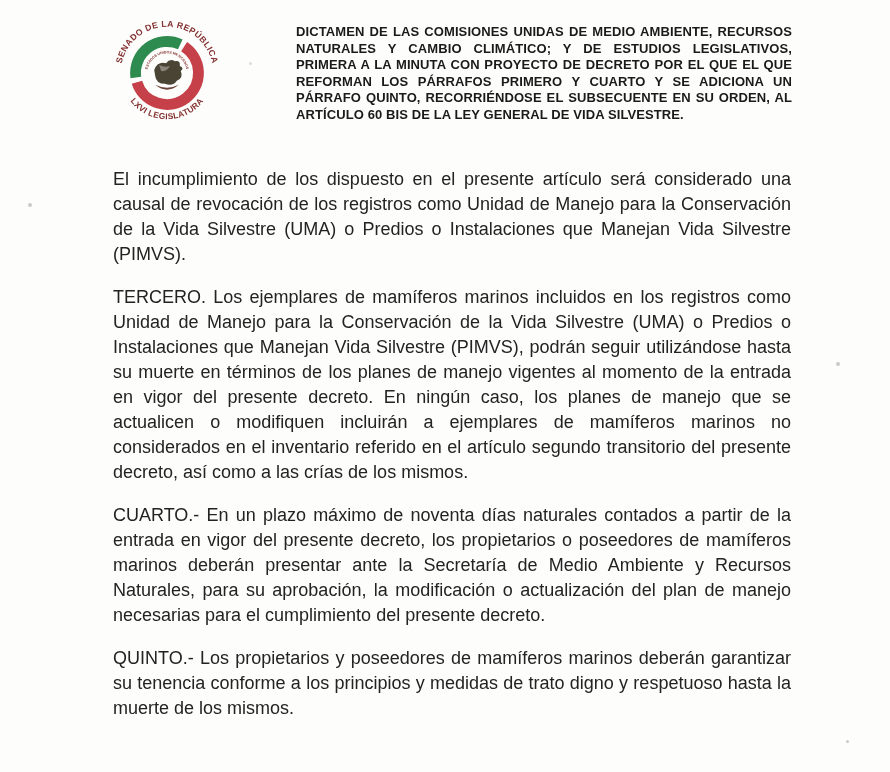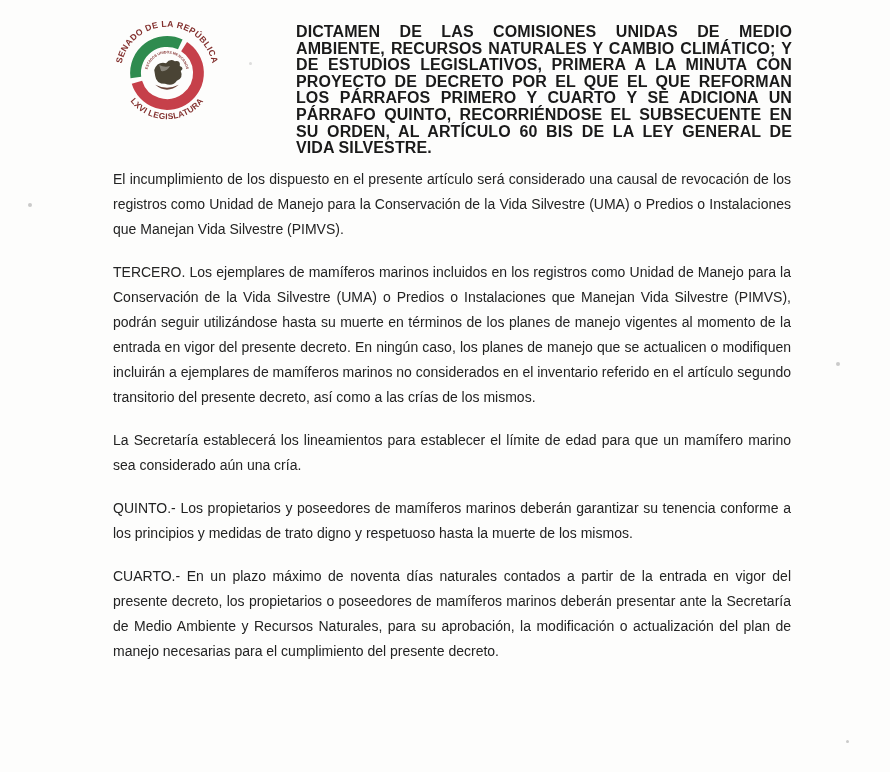--- a/index.html
+++ b/index.html
@@ -36,31 +36,31 @@
     font-family: "Liberation Sans", sans-serif;
     font-weight: bold;
     font-size: 3.6px;
     letter-spacing: 0;
   }
   .doc-header {
     position: absolute;
     left: 296px; top: 24px;
     width: 496px;
     font-weight: bold;
-    font-size: 16px;
+    font-size: 13px;
     line-height: 16.6px;
     text-align: justify;
     color: #1a1a1a;
     letter-spacing: 0.1px;
   }
   .doc-body {
     position: absolute;
     left: 113px; top: 167px;
     width: 678px;
-    font-size: 14px;
+    font-size: 18px;
     line-height: 25px;
     text-align: justify;
     color: #232323;
   }
   .doc-body p { margin: 0 0 18px 0; }
   .doc-body b { font-weight: normal; }
   .speck {
     position: absolute;
     background: #bdbdbd;
     border-radius: 50%;
@@ -108,25 +108,24 @@
     </svg>
   </div>
 
   <div class="doc-header">DICTAMEN DE LAS COMISIONES UNIDAS DE MEDIO AMBIENTE, RECURSOS NATURALES Y CAMBIO CLIMÁTICO; Y DE ESTUDIOS LEGISLATIVOS, PRIMERA A LA MINUTA CON PROYECTO DE DECRETO POR EL QUE EL QUE REFORMAN LOS PÁRRAFOS PRIMERO Y CUARTO Y SE ADICIONA UN PÁRRAFO QUINTO, RECORRIÉNDOSE EL SUBSECUENTE EN SU ORDEN, AL ARTÍCULO 60 BIS DE LA LEY GENERAL DE VIDA SILVESTRE.</div>
 
   <div class="doc-body">
     <p><b></b><span>El incumplimiento de los dispuesto en el presente artículo será considerado una causal de revocación de los registros como Unidad de Manejo para la Conservación de la Vida Silvestre (UMA) o Predios o Instalaciones que Manejan Vida Silvestre (PIMVS).</span></p>
 
     <p><b>TERCERO</b><span>. Los ejemplares de mamíferos marinos incluidos en los registros como Unidad de Manejo para la Conservación de la Vida Silvestre (UMA) o Predios o Instalaciones que Manejan Vida Silvestre (PIMVS), podrán seguir utilizándose hasta su muerte en términos de los planes de manejo vigentes al momento de la entrada en vigor del presente decreto. En ningún caso, los planes de manejo que se actualicen o modifiquen incluirán a ejemplares de mamíferos marinos no considerados en el inventario referido en el artículo segundo transitorio del presente decreto, así como a las crías de los mismos.</span></p>
 
-    <p><b></b><span>La Secretaría establecerá los lineamientos para establecer el límite de edad para que un mamífero marino sea considerado aún una cría.</span></p>
+
+    <p><b>CUARTO.-</b><span> En un plazo máximo de noventa días naturales contados a partir de la entrada en vigor del presente decreto, los propietarios o poseedores de mamíferos marinos deberán presentar ante la Secretaría de Medio Ambiente y Recursos Naturales, para su aprobación, la modificación o actualización del plan de manejo necesarias para el cumplimiento del presente decreto.</span></p>
 
     <p><b>QUINTO.-</b><span> Los propietarios y poseedores de mamíferos marinos deberán garantizar su tenencia conforme a los principios y medidas de trato digno y respetuoso hasta la muerte de los mismos.</span></p>
-
-    <p><b>CUARTO.-</b><span> En un plazo máximo de noventa días naturales contados a partir de la entrada en vigor del presente decreto, los propietarios o poseedores de mamíferos marinos deberán presentar ante la Secretaría de Medio Ambiente y Recursos Naturales, para su aprobación, la modificación o actualización del plan de manejo necesarias para el cumplimiento del presente decreto.</span></p>
   </div>
 
   <div class="speck speck-1"></div>
   <div class="speck speck-2"></div>
   <div class="speck speck-3"></div>
   <div class="speck speck-4"></div>
 
 </div>
 
 </body></html>

